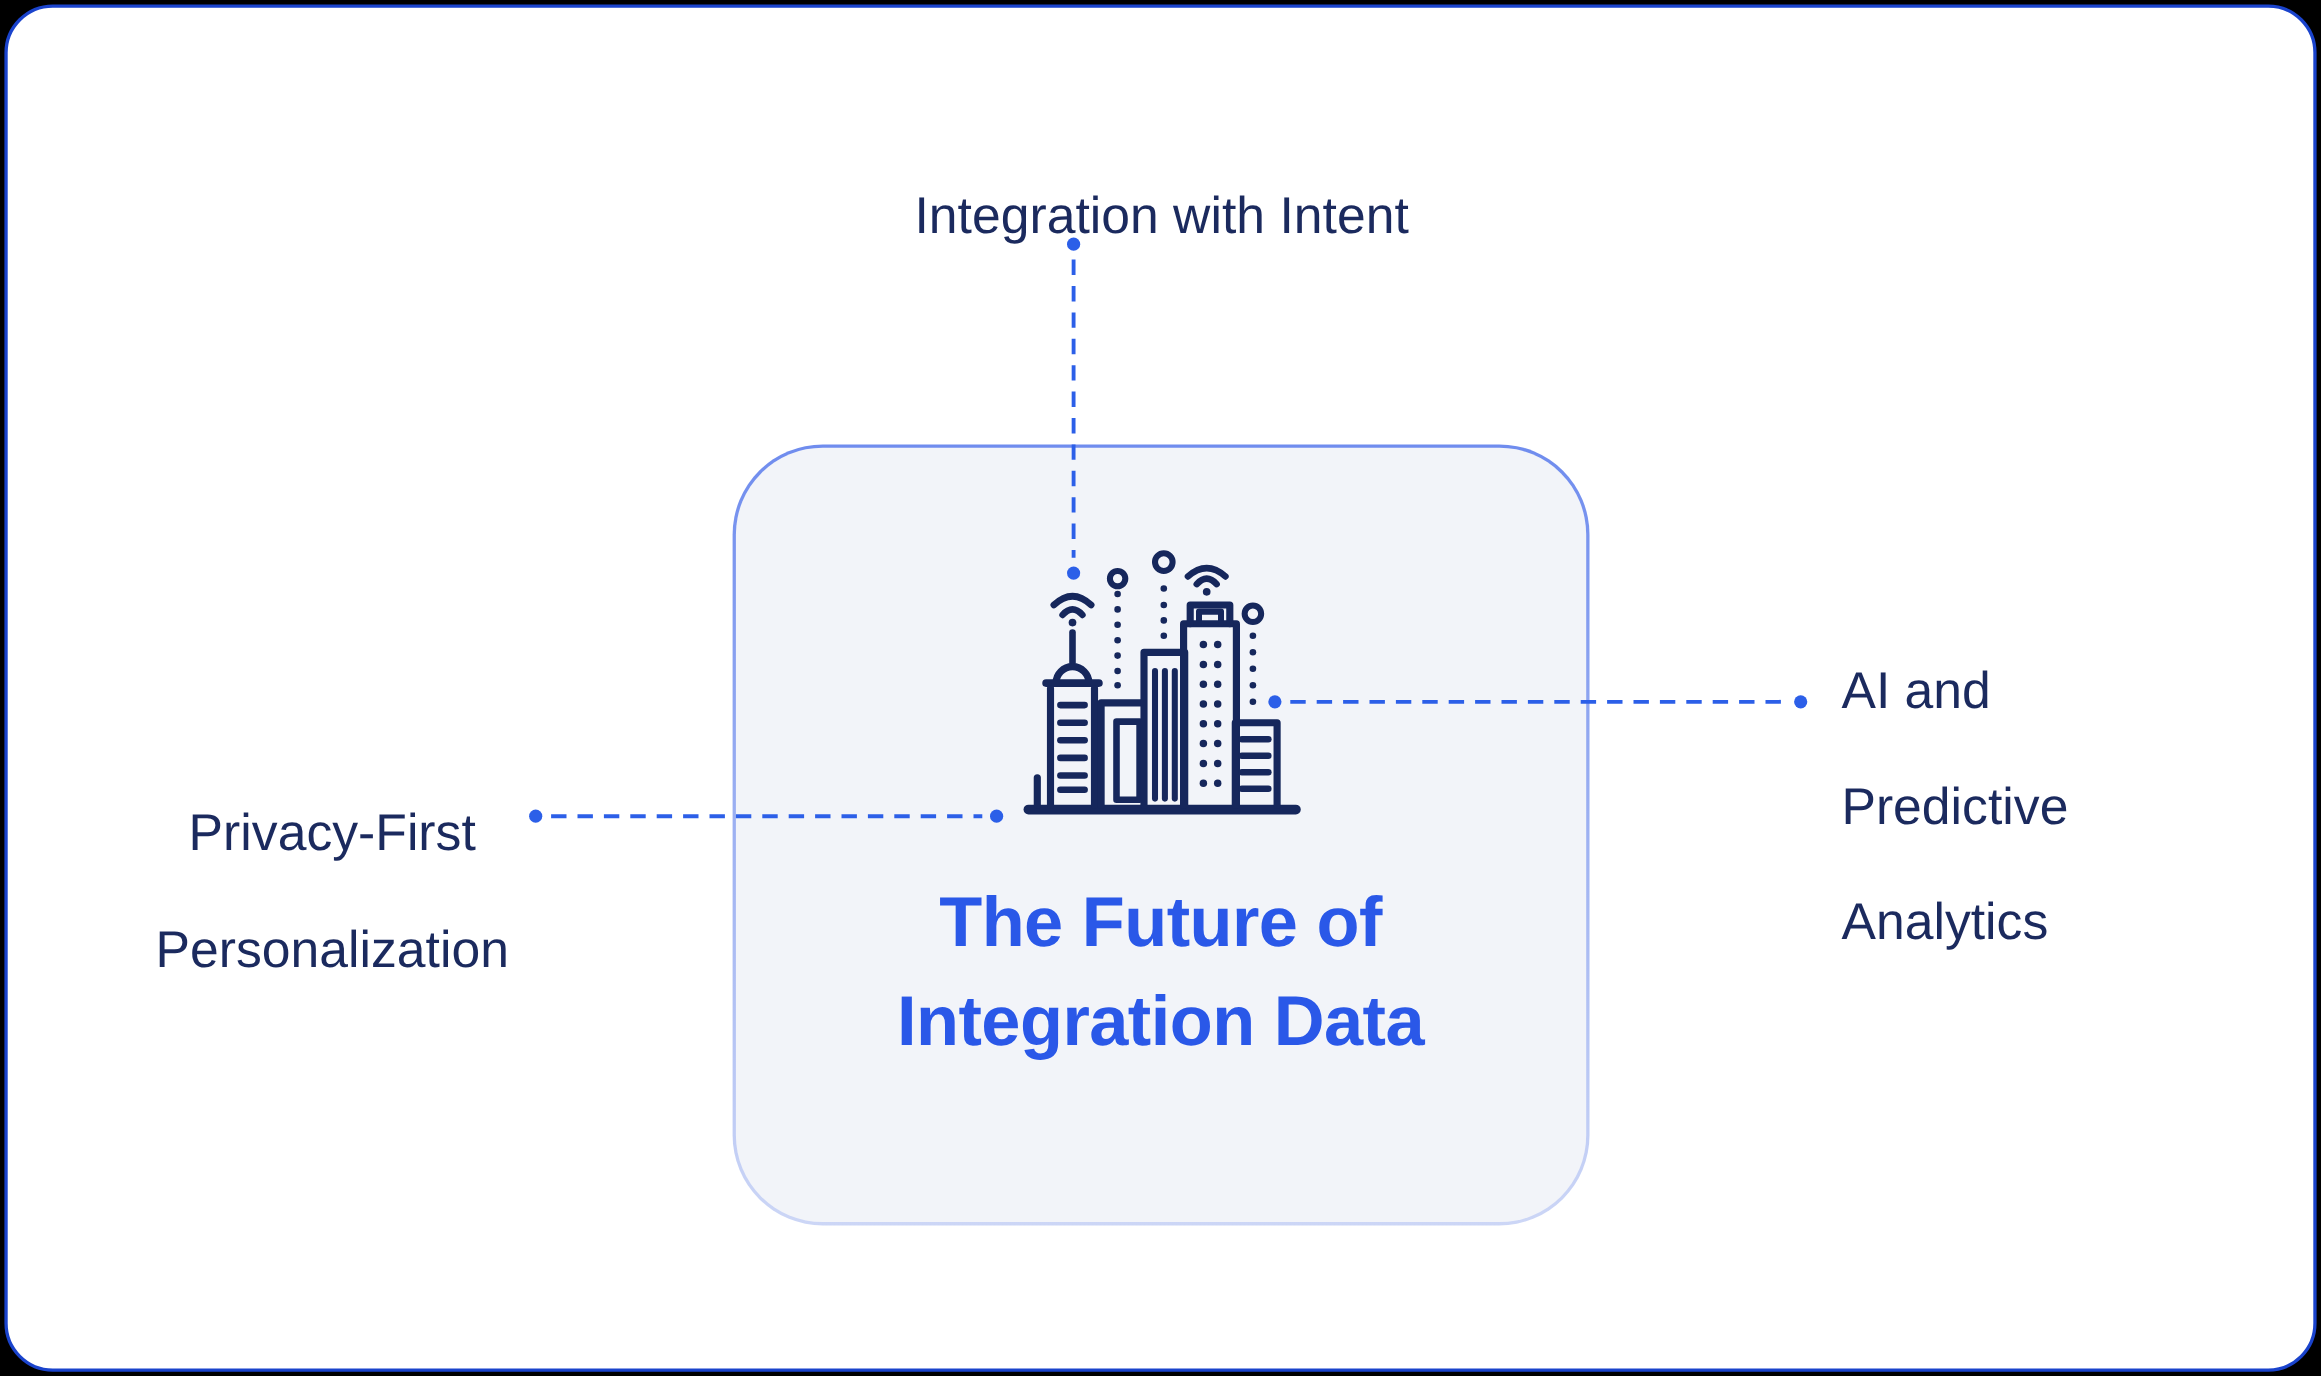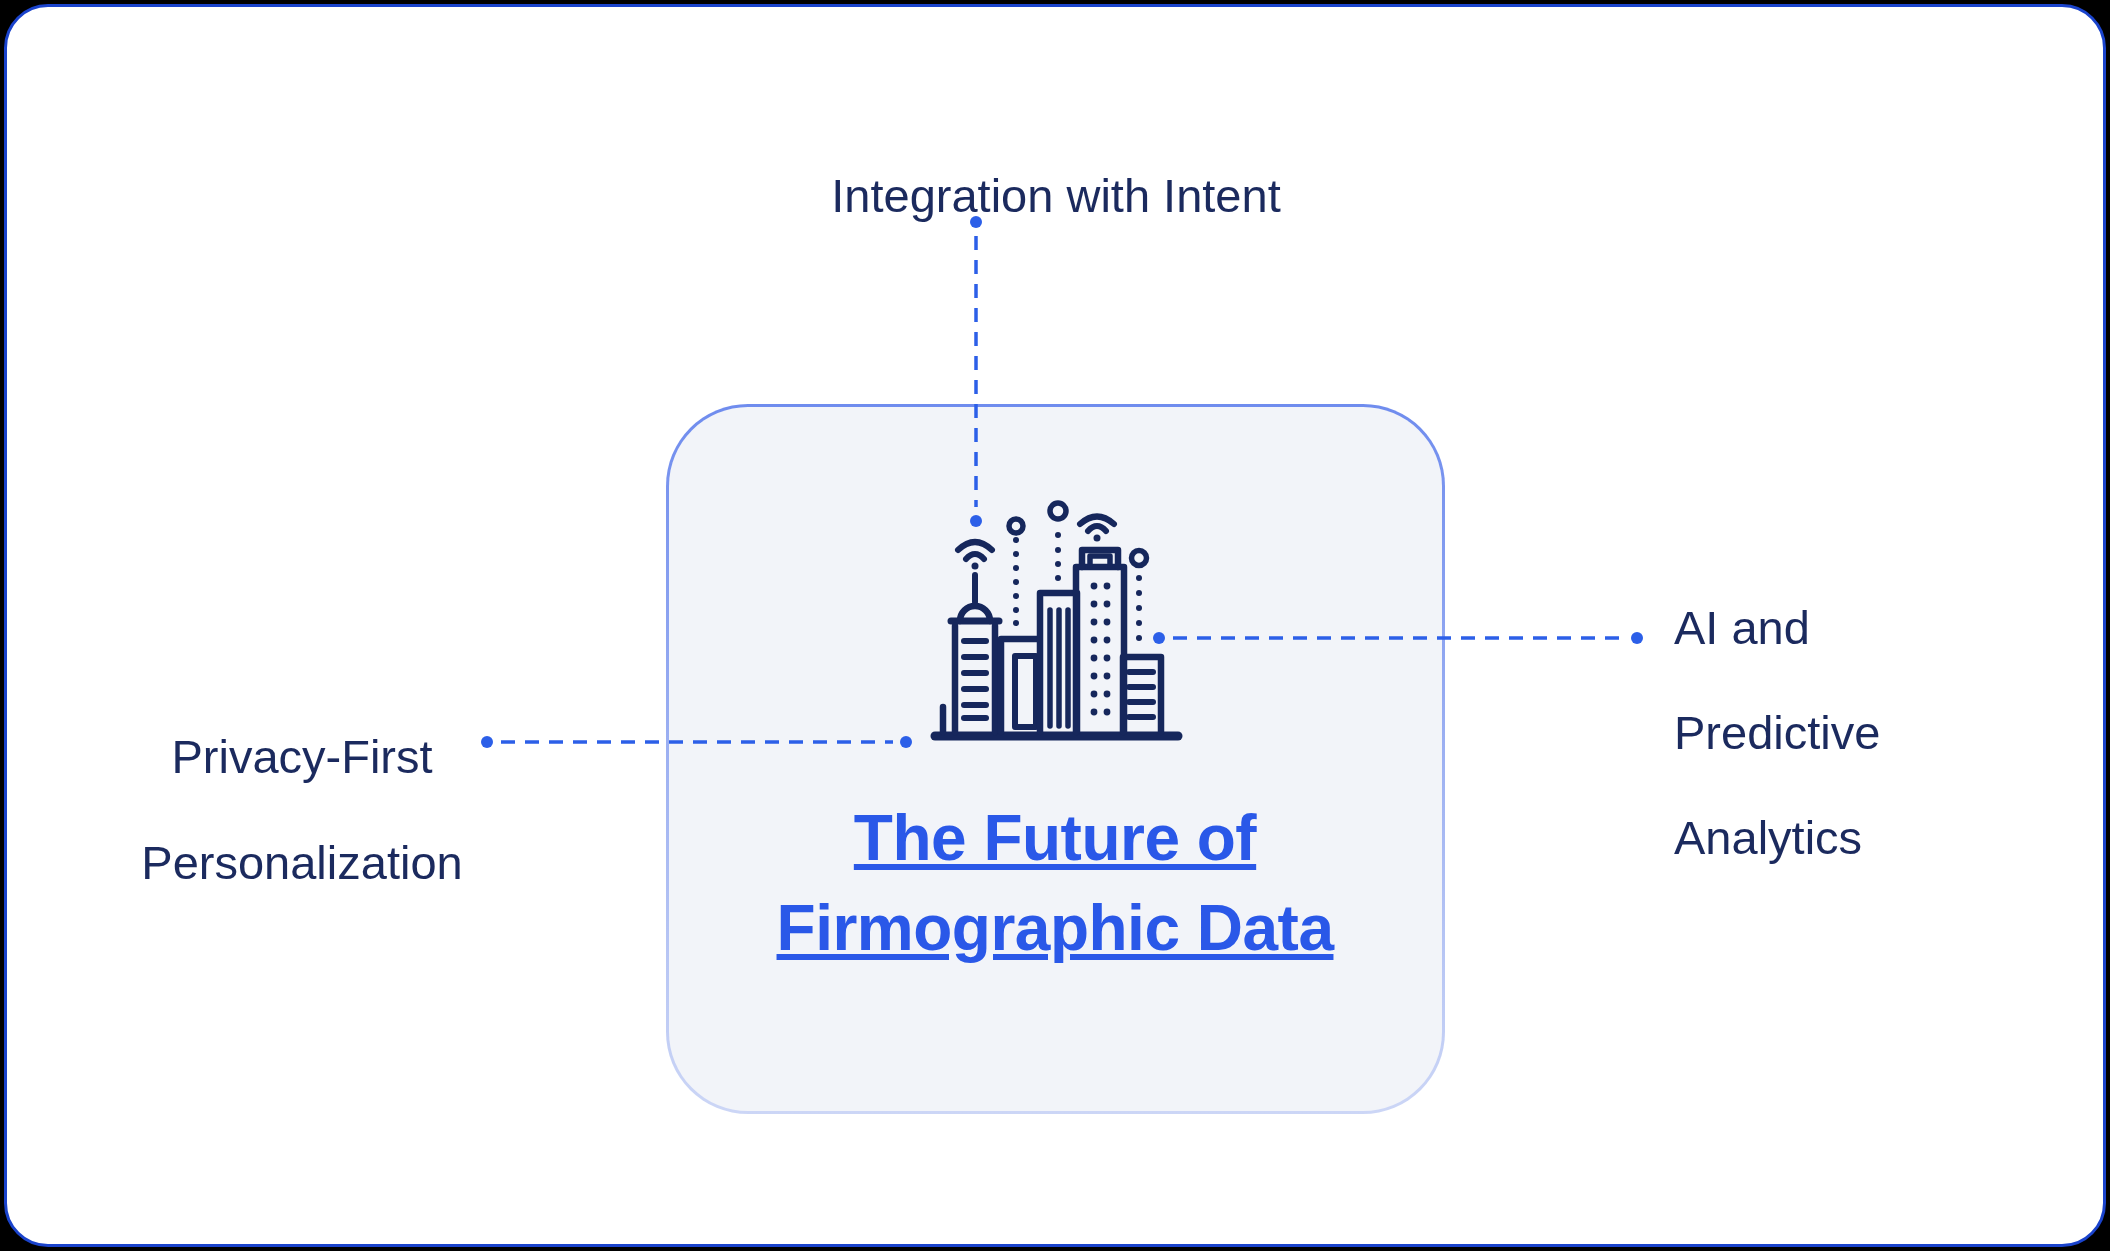--- a/index.html
+++ b/index.html
@@ -39,21 +39,21 @@
     background:var(--card-bg);
   }
   .icon-svg{position:absolute;left:929px;top:499px;width:256px;height:246px;}
   .card-title{
     position:absolute;left:668px;top:793px;width:774px;
     text-align:center;
     font-size:64px;line-height:90px;font-weight:bold;
     letter-spacing:-0.5px;
     color:var(--title-blue);
   }
-  .card-title span{display:block;text-decoration:underline;}
+  .card-title span{display:block;}
   .node-label{
     position:absolute;
     font-size:47px;line-height:61px;
     color:var(--label-navy);
   }
   .node-label span{display:block;margin-top:44px;}
   .label-top{left:656px;top:121px;width:800px;text-align:center;}
   .label-left{left:52px;top:682px;width:500px;text-align:center;line-height:62px;}
   .label-right{left:1674px;top:553px;width:400px;text-align:left;}
   .connectors{position:absolute;left:0;top:0;width:2110px;height:1251px;pointer-events:none;}
@@ -151,21 +151,21 @@
           <circle cx="210" cy="94" r="3"></circle>
           <circle cx="210" cy="109" r="3"></circle>
         <circle cx="210" cy="124" r="3"></circle>
           <circle cx="210" cy="139" r="3"></circle>
       </g>
     </g>
   </svg>
 
   <div class="card-title">
     <span>The Future of</span>
-    <span>Firmographic Data</span>
+    <span>Integration Data</span>
   </div>
 
   <div class="node-label label-top">
     <span>Integration with Intent</span>
   </div>
 
   <div class="node-label label-right">
     <span>AI and</span>
     <span>Predictive</span>
     <span>Analytics</span>

